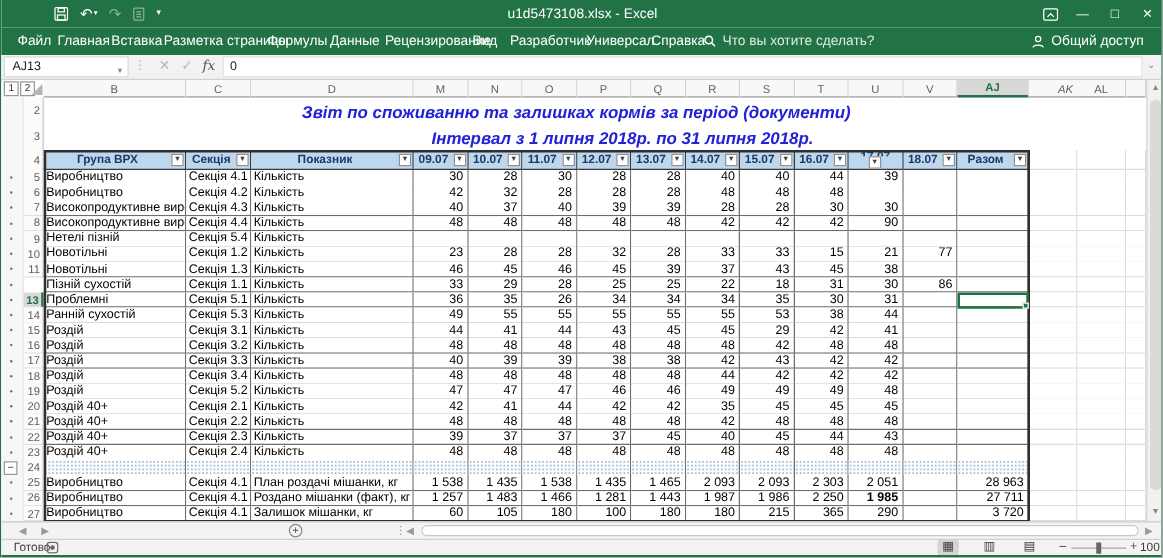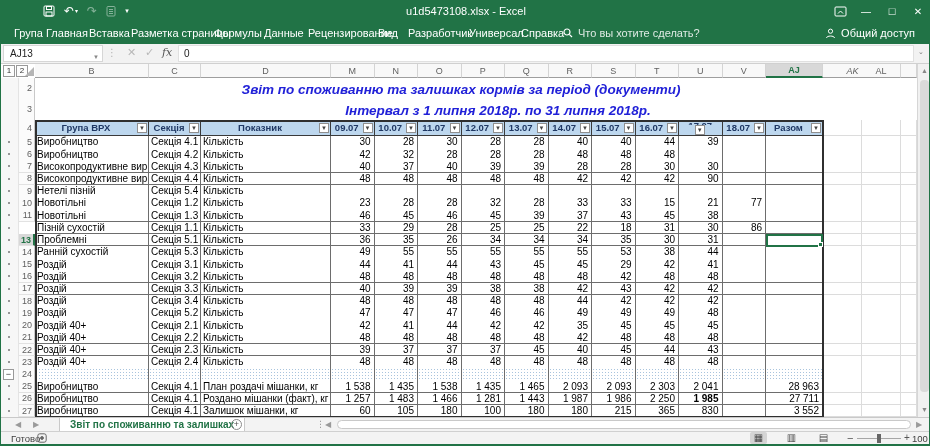--- a/index.html
+++ b/index.html
@@ -126,21 +126,21 @@
             </g>
           </svg>
       </span>
       <span class="winbtn">—</span>
       <span class="winbtn" style="font-size:11px;">□</span>
       <span class="winbtn">✕</span>
     </div>
   </div>
 
   <div class="abs" id="ribbon">
-    <span class="rtab" style="left:13px;">Група</span>
+    <span class="rtab" style="left:13px;">Файл</span>
     <span class="rtab" style="left:45px;">Главная</span>
     <span class="rtab" style="left:88px;">Вставка</span>
     <span class="rtab" style="left:130px;">Разметка страницы</span>
     <span class="rtab" style="left:213px;">Формулы</span>
     <span class="rtab" style="left:263px;">Данные</span>
     <span class="rtab" style="left:307px;">Рецензирование</span>
     <span class="rtab" style="left:377px;">Вид</span>
     <span class="rtab" style="left:407px;">Разработчик</span>
     <span class="rtab" style="left:468px;">Универсал</span>
     <span class="rtab" style="left:520px;">Справка</span>
@@ -654,21 +654,21 @@
       <div class="tcell txt" style="left: 148px; top: 316.348px; width: 52px; height: 12.7174px;">Секція 4.1</div>
       <div class="tcell txt" style="left: 200px; top: 316.348px; width: 130px; height: 12.7174px;">План роздачі мішанки, кг</div>
       <div class="tcell num" style="left: 330px; top: 316.348px; width: 43.5px; height: 12.7174px;">1 538</div>
       <div class="tcell num" style="left: 373.5px; top: 316.348px; width: 43.5px; height: 12.7174px;">1 435</div>
       <div class="tcell num" style="left: 417px; top: 316.348px; width: 43.5px; height: 12.7174px;">1 538</div>
       <div class="tcell num" style="left: 460.5px; top: 316.348px; width: 43.5px; height: 12.7174px;">1 435</div>
       <div class="tcell num" style="left: 504px; top: 316.348px; width: 43.5px; height: 12.7174px;">1 465</div>
       <div class="tcell num" style="left: 547.5px; top: 316.348px; width: 43.5px; height: 12.7174px;">2 093</div>
       <div class="tcell num" style="left: 591px; top: 316.348px; width: 43.5px; height: 12.7174px;">2 093</div>
       <div class="tcell num" style="left: 634.5px; top: 316.348px; width: 43.5px; height: 12.7174px;">2 303</div>
-      <div class="tcell num" style="left: 678px; top: 316.348px; width: 43.5px; height: 12.7174px;">2 041</div>
+      <div class="tcell num" style="left: 678px; top: 316.348px; width: 43.5px; height: 12.7174px;">2 051</div>
       <div class="tcell num" style="left: 721.5px; top: 316.348px; width: 43.5px; height: 12.7174px;"></div>
       <div class="tcell num" style="left: 765px; top: 316.348px; width: 57px; height: 12.7174px;">28 963</div>
       <div class="lcell" style="left: 822px; top: 316.348px; width: 39px; height: 12.7174px;"></div>
       <div class="lcell" style="left: 861px; top: 316.348px; width: 39px; height: 12.7174px;"></div>
       <div class="lcell" style="left: 900px; top: 316.348px; width: 16px; height: 12.7174px;"></div>
       <div class="tcell txt" style="left: 34px; top: 328.565px; width: 114px; height: 12.7174px;">Виробництво</div>
       <div class="tcell txt" style="left: 148px; top: 328.565px; width: 52px; height: 12.7174px;">Секція 4.1</div>
       <div class="tcell txt" style="left: 200px; top: 328.565px; width: 130px; height: 12.7174px;">Роздано мішанки (факт), кг</div>
       <div class="tcell num" style="left: 330px; top: 328.565px; width: 43.5px; height: 12.7174px;">1 257</div>
       <div class="tcell num" style="left: 373.5px; top: 328.565px; width: 43.5px; height: 12.7174px;">1 483</div>
@@ -688,40 +688,39 @@
       <div class="tcell txt" style="left: 148px; top: 340.783px; width: 52px; height: 12.7174px;">Секція 4.1</div>
       <div class="tcell txt" style="left: 200px; top: 340.783px; width: 130px; height: 12.7174px;">Залишок мішанки, кг</div>
       <div class="tcell num" style="left: 330px; top: 340.783px; width: 43.5px; height: 12.7174px;">60</div>
       <div class="tcell num" style="left: 373.5px; top: 340.783px; width: 43.5px; height: 12.7174px;">105</div>
       <div class="tcell num" style="left: 417px; top: 340.783px; width: 43.5px; height: 12.7174px;">180</div>
       <div class="tcell num" style="left: 460.5px; top: 340.783px; width: 43.5px; height: 12.7174px;">100</div>
       <div class="tcell num" style="left: 504px; top: 340.783px; width: 43.5px; height: 12.7174px;">180</div>
       <div class="tcell num" style="left: 547.5px; top: 340.783px; width: 43.5px; height: 12.7174px;">180</div>
       <div class="tcell num" style="left: 591px; top: 340.783px; width: 43.5px; height: 12.7174px;">215</div>
       <div class="tcell num" style="left: 634.5px; top: 340.783px; width: 43.5px; height: 12.7174px;">365</div>
-      <div class="tcell num" style="left: 678px; top: 340.783px; width: 43.5px; height: 12.7174px;">830</div>
+      <div class="tcell num" style="left: 678px; top: 340.783px; width: 43.5px; height: 12.7174px;">290</div>
       <div class="tcell num" style="left: 721.5px; top: 340.783px; width: 43.5px; height: 12.7174px;"></div>
-      <div class="tcell num" style="left: 765px; top: 340.783px; width: 57px; height: 12.7174px;">3 552</div>
+      <div class="tcell num" style="left: 765px; top: 340.783px; width: 57px; height: 12.7174px;">3 720</div>
       <div class="lcell" style="left: 822px; top: 340.783px; width: 39px; height: 12.7174px;"></div>
       <div class="lcell" style="left: 861px; top: 340.783px; width: 39px; height: 12.7174px;"></div>
       <div class="lcell" style="left: 900px; top: 340.783px; width: 16px; height: 12.7174px;"></div>
       <div id="table-outline" style="left: 34px; top: 56px; width: 789px; height: 298px;"></div>
       <div id="sel-box" style="left: 765px; top: 169.739px; width: 57px; height: 13.2174px;"></div>
     </div>
 
   <div class="abs" id="vscroll">
     <div class="varrow" style="top:0;">▲</div>
     <div id="vthumb"></div>
     <div class="varrow" style="top:339px;">▼</div>
   </div>
 
   <div class="abs" id="tabbar">
     <span class="navarrow" style="left:14px;">◀</span>
     <span class="navarrow" style="left:32px;">▶</span>
-    <span id="sheettab">Звіт по споживанню та залишках</span>
     <span id="addsheet">+</span>
     <span class="hsplit">⋮</span>
     <span class="navarrow" style="left:324px;">◀</span>
     <div id="htrack"></div>
     <span class="navarrow" style="left:915px;">▶</span>
   </div>
 
   <div class="abs" id="statusbar">
     <span id="ready">Готово</span>
     <span class="abs" style="left:36px;top:1px;">

